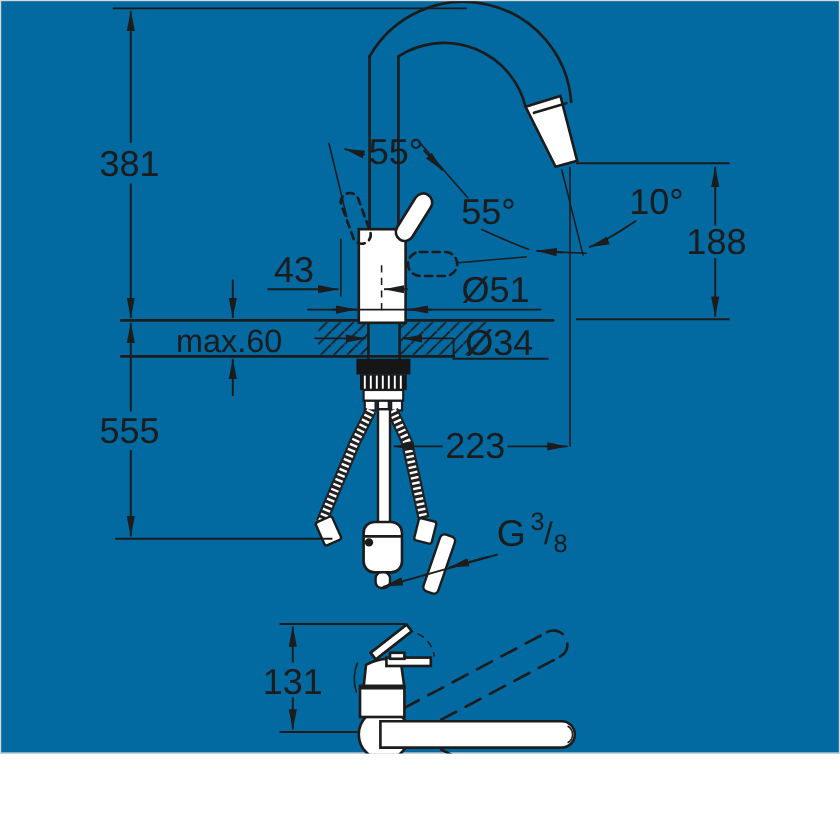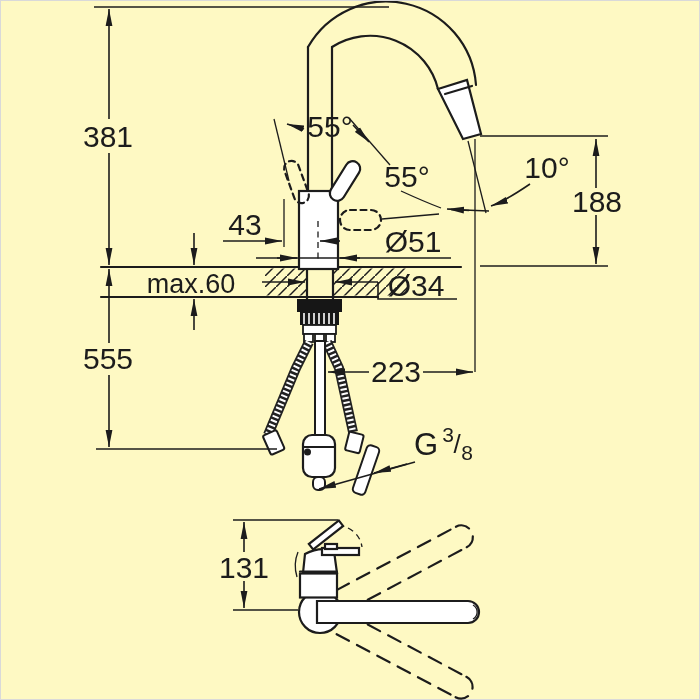--- a/index.html
+++ b/index.html
@@ -1,16 +1,16 @@
 <!DOCTYPE html>
 <html><head>
 <meta charset="utf-8">
 <style>
   html,body{margin:0;padding:0;background:#ffffff;}
-  .stage{width:700px;height:700px;position:relative;background:#fef9c3;box-sizing:border-box;border:1px solid #d9d9d9;}
+  .stage{width:700px;height:628px;position:relative;background:#0369a1;box-sizing:border-box;border:1px solid #d9d9d9;}
   svg{display:block;}
   text{font-family:"Liberation Sans","DejaVu Sans",sans-serif;fill:#1c1c1c;}
   .dim-t{font-size:30px;text-anchor:middle;}
   .dim-s{font-size:21px;text-anchor:middle;}
   .dim-m{font-size:27px;text-anchor:middle;}
   .draw{stroke:#1c1c1c;stroke-width:2.2;fill:none;stroke-linecap:round;}
   .drawf{stroke:#1c1c1c;stroke-width:2.2;fill:#ffffff;}
   .dim{stroke:#1c1c1c;stroke-width:1.6;fill:none;}
   .thin{stroke:#1c1c1c;stroke-width:1.3;fill:none;}
   .dash{stroke-dasharray:6,4.5;}

